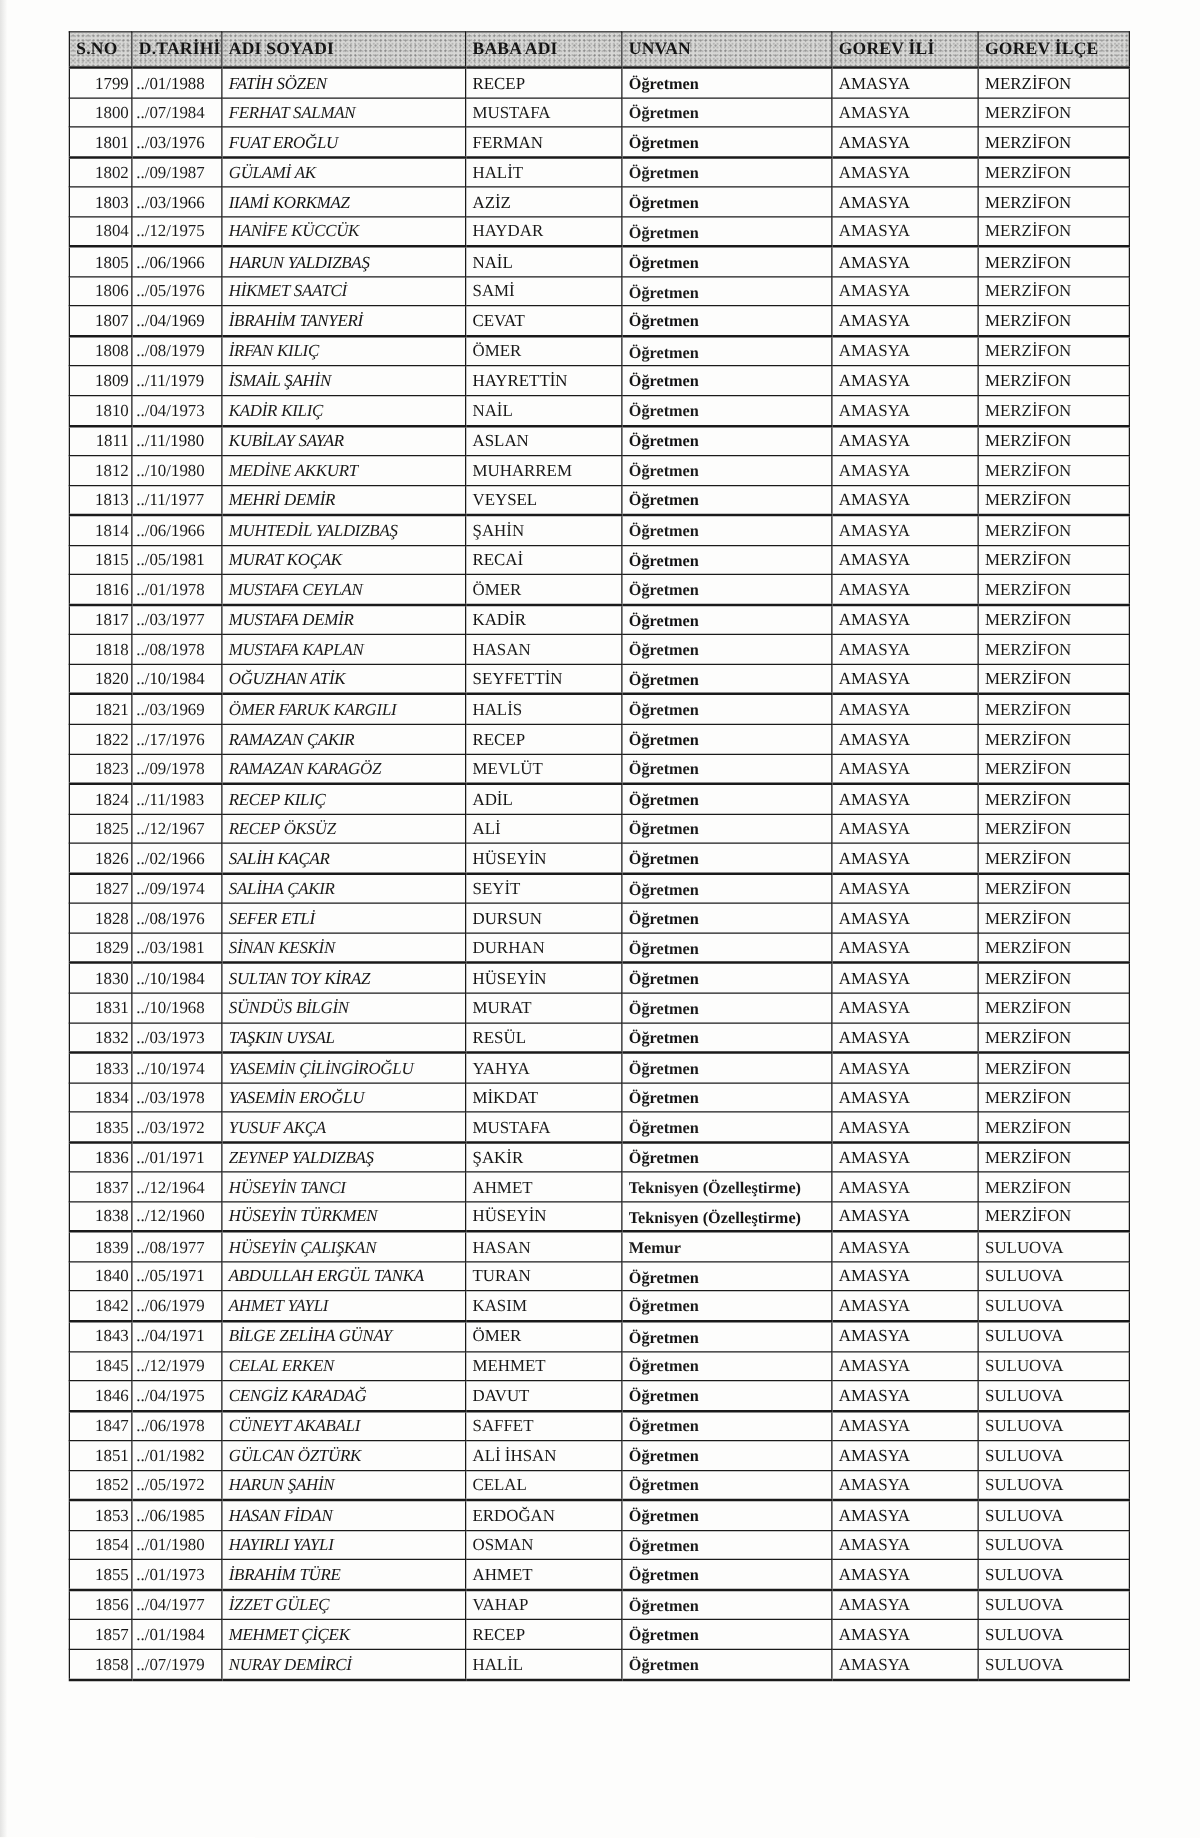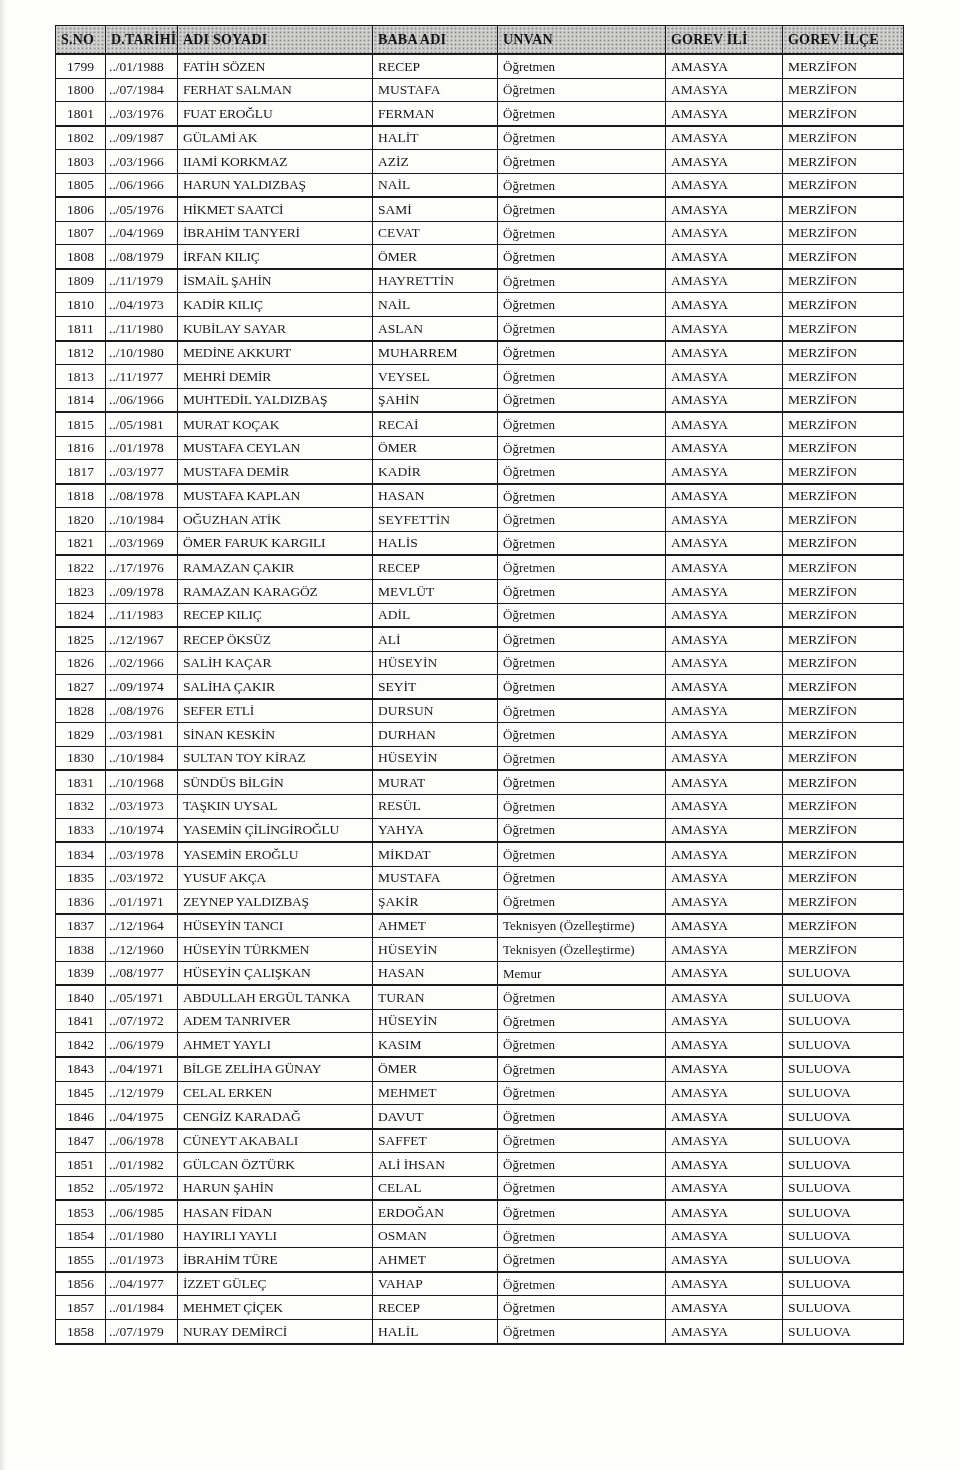--- a/index.html
+++ b/index.html
@@ -61,24 +61,24 @@
       radial-gradient(circle, rgba(120,120,120,0.35) 0.6px, rgba(0,0,0,0) 1px);
     background-size: 4px 4px, 3px 3px;
     background-position: 0 0, 2px 1px;
     border-bottom-width: 2px;
   }
   .doc-table td {
     height: 22.55px;
     font-size: 13.5px;
     line-height: 1;
   }
-  .doc-table td.col-sno  { text-align: center; padding: 0 2px; margin-top: 22px; }
+  .doc-table td.col-sno  { text-align: right; padding: 0 2px; margin-top: 22px; }
   .doc-table td.col-date { padding: 0 3px; }
-  .doc-table td.col-name { letter-spacing: -0.2px; }
-  .doc-table td.col-unvan{ font-size: 13px; }
+  .doc-table td.col-name { letter-spacing: -0.2px; font-style: italic; }
+  .doc-table td.col-unvan{ font-size: 13px; font-weight: bold; }
   
   .doc-table tbody tr:nth-child(3n) td { border-bottom-width: 2px; }
   .doc-table tbody tr:nth-child(7n) td { border-top-width: 1.2px; }
   .doc-table tbody tr td { box-shadow: inset 0 0 0 0 rgba(0,0,0,0); }
   
   .doc-table tbody tr:nth-child(even) td { color: #1b1b1b; }
 </style>
 </head>
 <body>
 
@@ -148,20 +148,29 @@
     <tr>
       <td class="col-sno">1803</td>
       <td class="col-date">../03/1966</td>
       <td class="col-name">IIAMİ KORKMAZ</td>
       <td class="col-baba">AZİZ</td>
       <td class="col-unvan">Öğretmen</td>
       <td class="col-il">AMASYA</td>
       <td class="col-ilce">MERZİFON</td>
     </tr>
 
+    <tr>
+      <td class="col-sno">1804</td>
+      <td class="col-date">../12/1975</td>
+      <td class="col-name">HANİFE KÜCCÜK</td>
+      <td class="col-baba">HAYDAR</td>
+      <td class="col-unvan">Öğretmen</td>
+      <td class="col-il">AMASYA</td>
+      <td class="col-ilce">MERZİFON</td>
+    </tr>
 
     <tr>
       <td class="col-sno">1805</td>
       <td class="col-date">../06/1966</td>
       <td class="col-name">HARUN YALDIZBAŞ</td>
       <td class="col-baba">NAİL</td>
       <td class="col-unvan">Öğretmen</td>
       <td class="col-il">AMASYA</td>
       <td class="col-ilce">MERZİFON</td>
     </tr>
@@ -500,29 +509,20 @@
     <tr>
       <td class="col-sno">1840</td>
       <td class="col-date">../05/1971</td>
       <td class="col-name">ABDULLAH ERGÜL TANKA</td>
       <td class="col-baba">TURAN</td>
       <td class="col-unvan">Öğretmen</td>
       <td class="col-il">AMASYA</td>
       <td class="col-ilce">SULUOVA</td>
     </tr>
 
-    <tr>
-      <td class="col-sno">1841</td>
-      <td class="col-date">../07/1972</td>
-      <td class="col-name">ADEM TANRIVER</td>
-      <td class="col-baba">HÜSEYİN</td>
-      <td class="col-unvan">Öğretmen</td>
-      <td class="col-il">AMASYA</td>
-      <td class="col-ilce">SULUOVA</td>
-    </tr>
 
     <tr>
       <td class="col-sno">1842</td>
       <td class="col-date">../06/1979</td>
       <td class="col-name">AHMET YAYLI</td>
       <td class="col-baba">KASIM</td>
       <td class="col-unvan">Öğretmen</td>
       <td class="col-il">AMASYA</td>
       <td class="col-ilce">SULUOVA</td>
     </tr>

